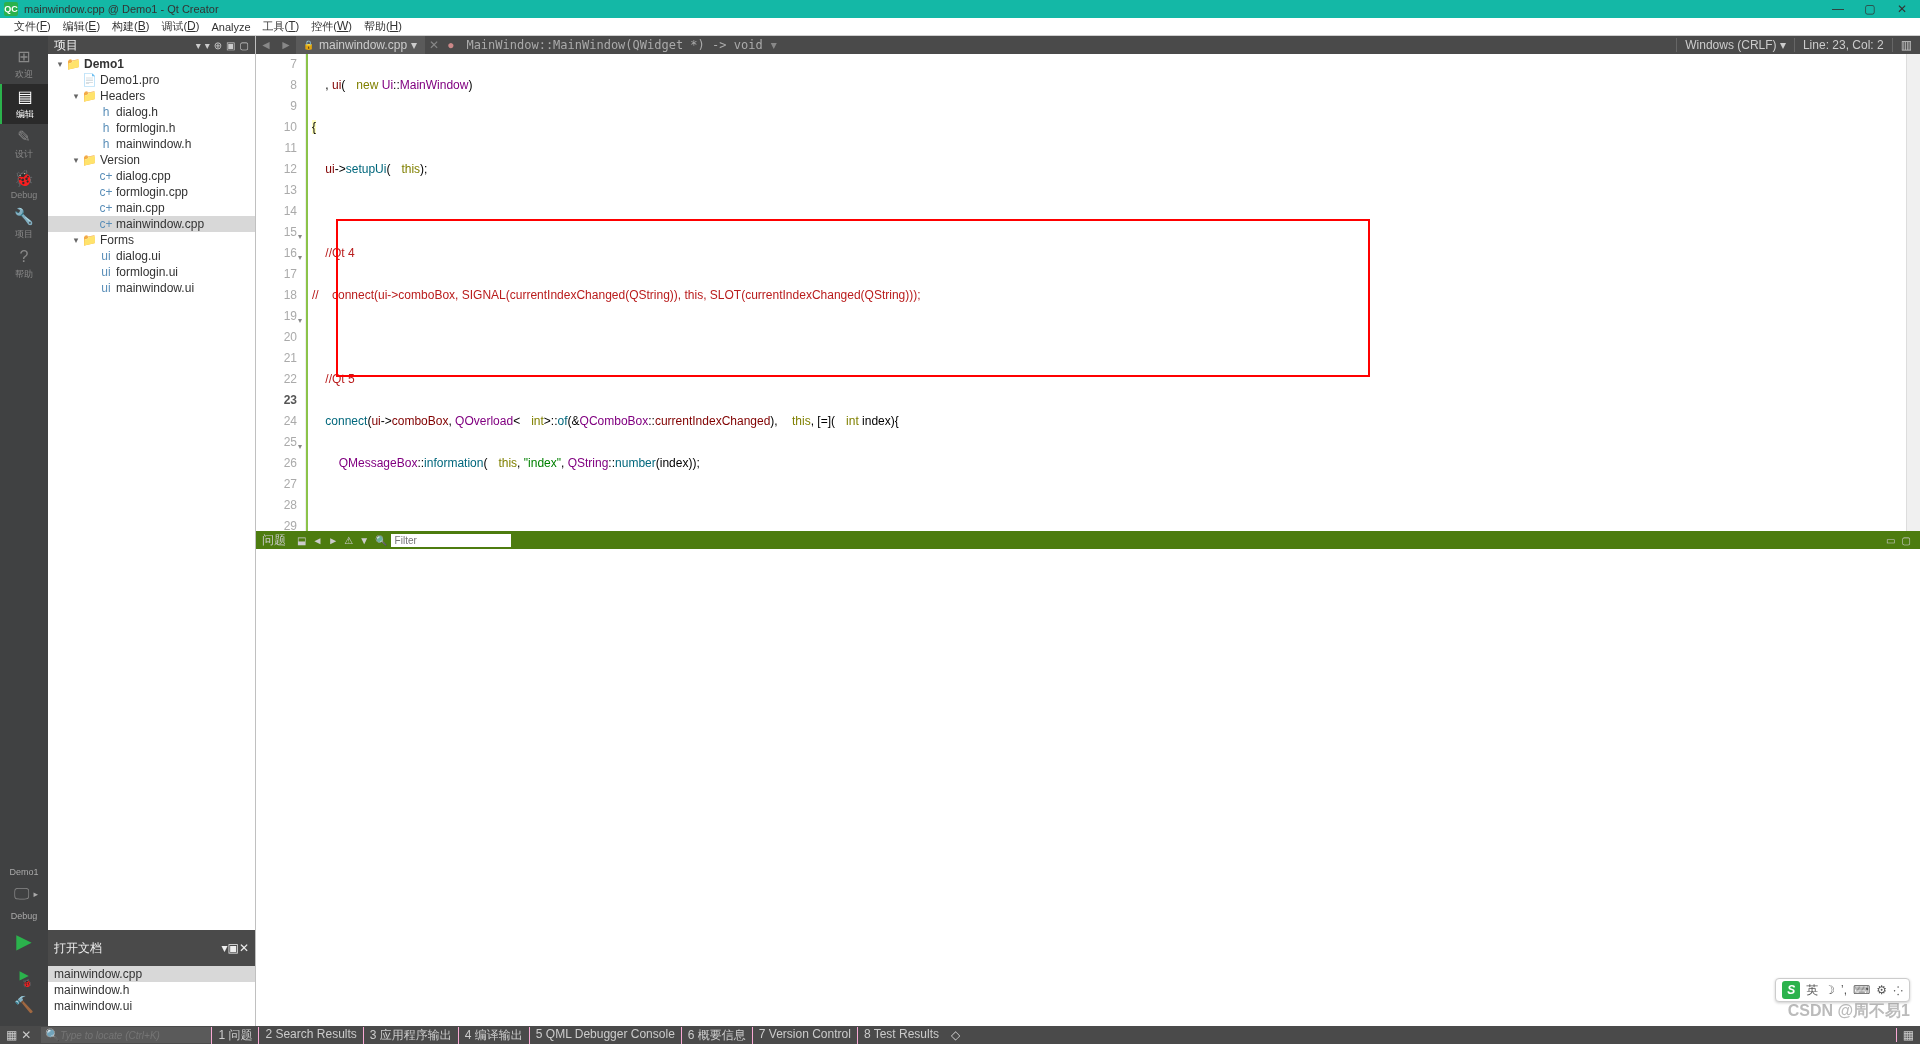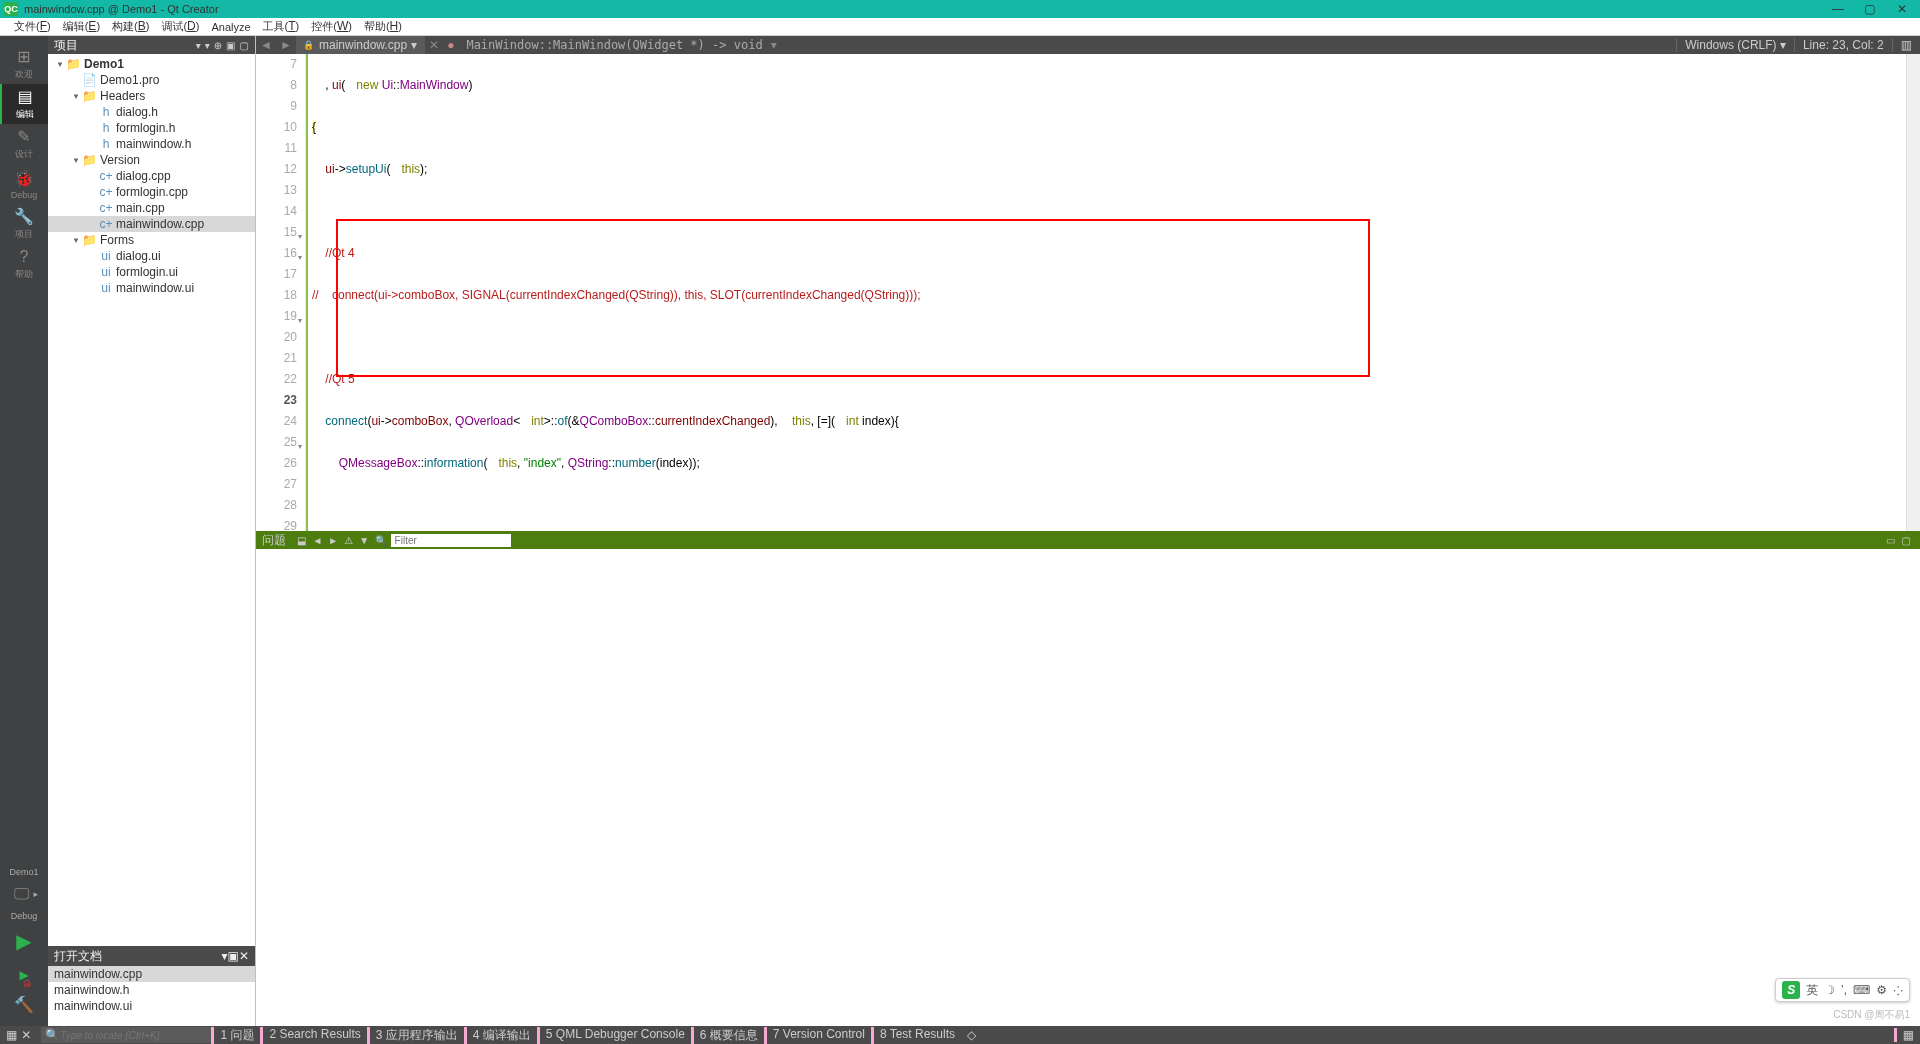--- a/index.html
+++ b/index.html
@@ -41,21 +41,21 @@
 .tree-item.selected { background: #d8d8d8; }
 .tree-item .arrow { width: 12px; text-align: center; color: #666; font-size: 9px; }
 .tree-item .icon { width: 16px; text-align: center; margin-right: 2px; }
 .tree-item .name { color: #333; }
 .tree-item .name.bold { font-weight: bold; }
 .folder-icon { color: #e8a33d; }
 .hfile-icon { color: #5b8fb9; }
 .cppfile-icon { color: #5b8fb9; }
 .uifile-icon { color: #5b8fb9; }
 
-.open-docs-header { height: 20px; background: #4a4a4a; color: #eee; display: flex; align-items: center; padding: 0 6px; font-size: 11px; }
+.open-docs-header { height: 36px; background: #4a4a4a; color: #eee; display: flex; align-items: center; padding: 0 6px; font-size: 11px; }
 .open-docs-header .title { flex: 1; }
 .open-docs { height: 60px; overflow: auto; }
 
 
 .editor-area { flex: 1; display: flex; flex-direction: column; background: #fff; }
 .editor-toolbar { height: 18px; background: #4a4a4a; display: flex; align-items: center; color: #ccc; font-size: 10px; }
 .editor-toolbar .nav-btn { padding: 0 4px; cursor: pointer; color: #888; }
 .editor-toolbar .file-tab { background: #5a5a5a; padding: 0 8px; display: flex; align-items: center; gap: 4px; height: 100%; }
 .editor-toolbar .file-tab .lock { font-size: 9px; }
 .editor-toolbar .breadcrumb { padding: 0 8px; color: #aaa; font-family: "Consolas", monospace; }
@@ -86,26 +86,26 @@
 .issues-bar .title { margin-right: 8px; }
 .issues-bar .tool { margin: 0 3px; cursor: pointer; font-size: 10px; }
 .issues-bar input { background: #fff; border: none; padding: 1px 4px; font-size: 10px; width: 120px; }
 .issues-bar .spacer { flex: 1; }
 .issues-content { flex: 1; background: #fff; height: 210px; }
 
 
 .statusbar { height: 18px; background: #4a4a4a; display: flex; align-items: center; color: #ccc; font-size: 10px; }
 .statusbar .search-box { display: flex; align-items: center; background: #5a5a5a; margin-left: 4px; width: 170px; height: 16px; padding: 0 4px; }
 .statusbar .search-box input { background: transparent; border: none; color: #aaa; font-size: 10px; flex: 1; outline: none; font-style: italic; }
-.statusbar .tab-item { padding: 0 6px; border-left: 3px solid #f9a8d4; cursor: pointer; }
+.statusbar .tab-item { padding: 0 6px; border-left: 1px solid #f9a8d4; cursor: pointer; }
 .statusbar .spacer { flex: 1; }
 .statusbar .left-icons { padding: 0 6px; display: flex; gap: 4px; }
 
 
-.watermark { position: fixed; bottom: 22px; right: 10px; color: #bbb; font-size: 10px; }
+.watermark { position: fixed; bottom: 22px; right: 10px; color: #bbb; font-size: 16px; font-weight: bold; }
 
 
 .ime-bar { position: fixed; bottom: 42px; right: 10px; background: #fff; border: 1px solid #ccc; border-radius: 4px; padding: 2px 6px; display: flex; align-items: center; gap: 6px; box-shadow: 0 1px 3px rgba(0,0,0,0.2); }
 .ime-bar .s-icon { background: #2bb24c; color: #fff; border-radius: 3px; width: 18px; height: 18px; display: flex; align-items: center; justify-content: center; font-weight: bold; font-style: italic; }
 .ime-bar span { font-size: 12px; color: #555; }
 </style>
 </head>
 <body>
 
 <div class="titlebar">

